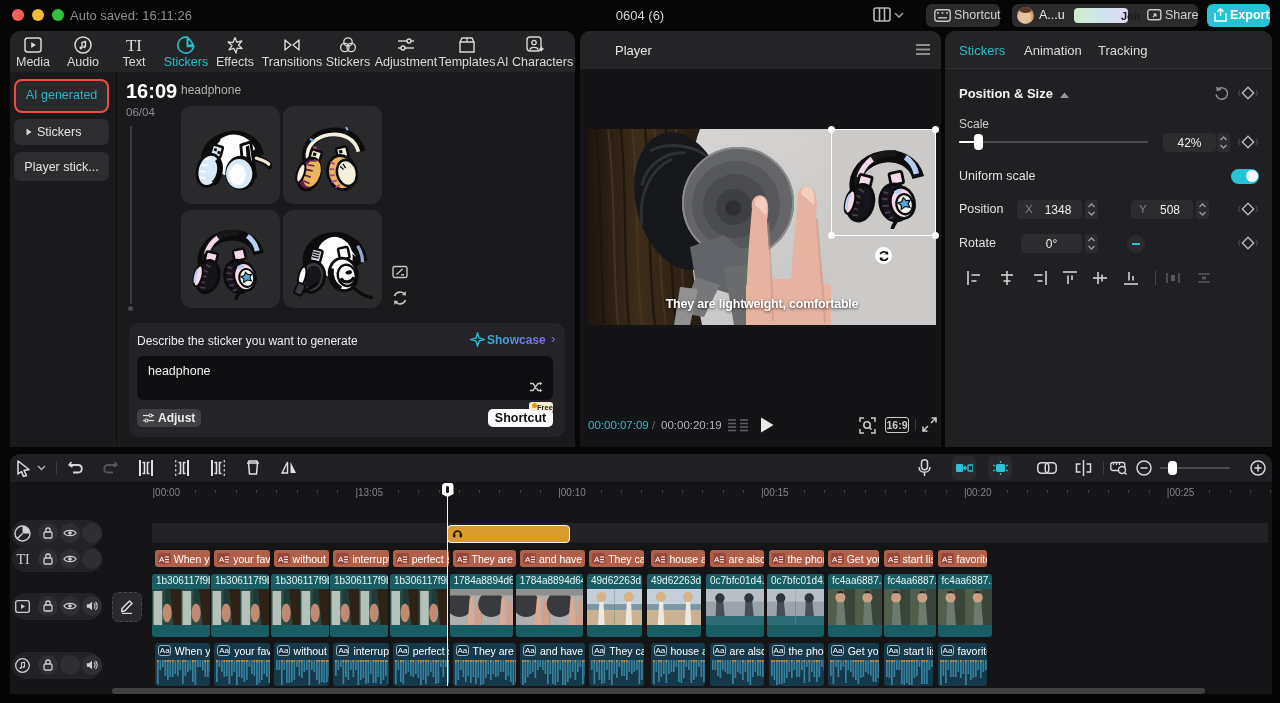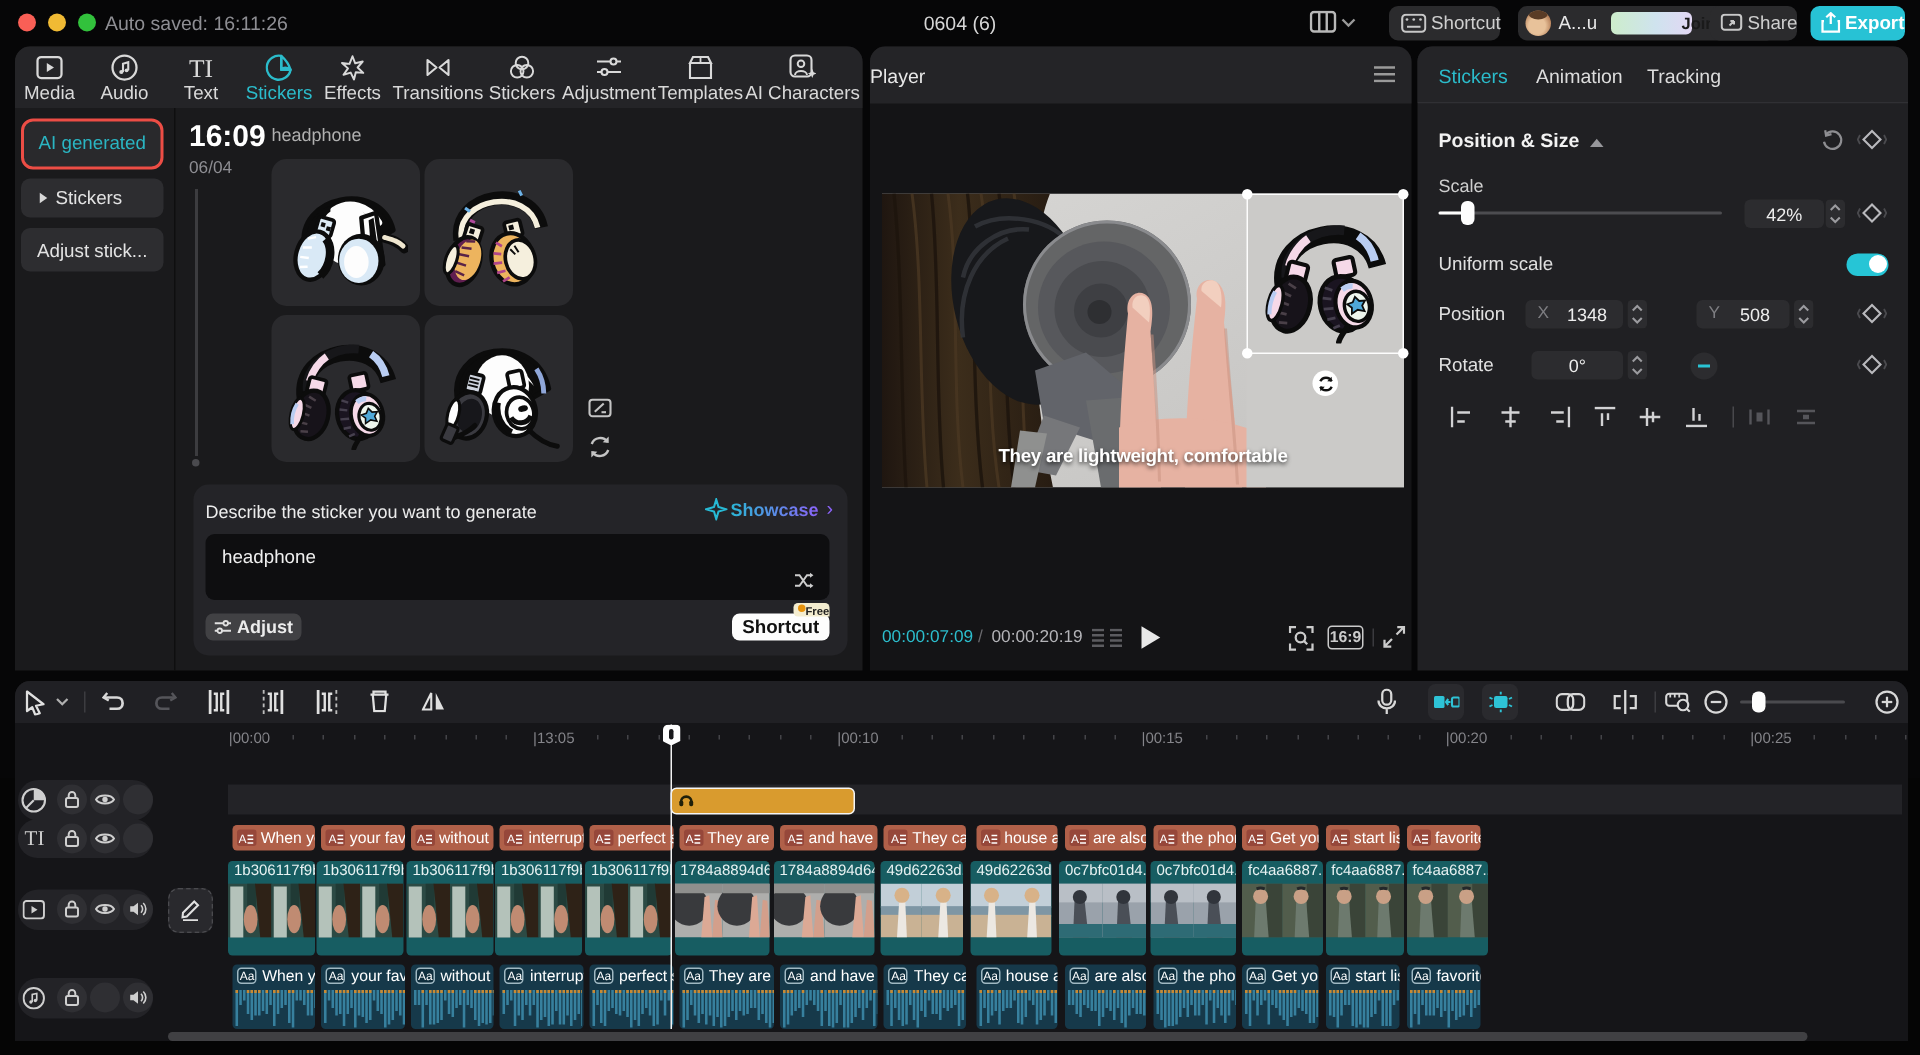--- a/index.html
+++ b/index.html
@@ -111,21 +111,21 @@
     </svg>
 <div class="abs" style="left:485px;top:55px;width:100px;text-align:center;font-size:12.5px;color:#d9d9d9;">AI Characters</div>
 <div class="abs" style="left:14px;top:79px;width:95px;height:34px;border:2.5px solid #ec4d45;border-radius:8px;background:#29292c;"></div>
 <div class="abs" style="left:14px;top:88px;width:95px;text-align:center;font-size:12.5px;color:#2ab5c2;">AI generated</div>
 <div class="abs" style="left:14px;top:119px;width:95px;height:26px;background:#2d2d30;border-radius:6px;"></div>
 <svg class="abs" style="left:26px;top:128px" width="6" height="8" viewBox="0 0 6 8">
       <path d="M0.5 0.5 L5.5 4 L0.5 7.5 Z" fill="#d8d8d8"></path>
     </svg>
 <div class="abs" style="left:37px;top:125px;font-size:12.5px;color:#e3e3e3;">Stickers</div>
 <div class="abs" style="left:14px;top:152px;width:95px;height:29px;background:#2d2d30;border-radius:6px;"></div>
-<div class="abs" style="left:14px;top:160px;width:95px;text-align:center;font-size:12.5px;color:#e3e3e3;">Adjust stick...</div>
+<div class="abs" style="left:14px;top:160px;width:95px;text-align:center;font-size:12.5px;color:#e3e3e3;">Player stick...</div>
 <div class="abs" style="left:126px;top:80px;font-size:20px;font-weight:bold;color:#fff;">16:09</div>
 <div class="abs" style="left:181px;top:83px;font-size:12px;color:#b0b0b0;">headphone</div>
 <div class="abs" style="left:126px;top:106px;font-size:11.5px;color:#8e8e93;">06/04</div>
 <div class="abs" style="left:130px;top:126px;width:1.5px;height:178px;background:#3c3c3f;"></div>
 <div class="abs" style="left:128px;top:306px;width:5px;height:5px;border-radius:50%;background:#4a4a4e;"></div>
 <div class="abs" style="left:181px;top:106px;width:99px;height:98px;background:#2a2a2d;border-radius:10px;"></div>
 <div class="abs" style="left:190px;top:114px;">
       <svg width="82" height="82" viewBox="0 0 100 100">
 <path d="M16 62 C8 20 78 6 88 48 L74 56 C68 26 28 32 30 60 Z" fill="#0c0c0c" stroke="#0c0c0c" stroke-width="4" stroke-linejoin="round"></path>
 <path d="M24 56 C26 32 62 24 74 44 C60 28 34 36 32 58 Z" fill="#fdfdfd"></path>
@@ -262,21 +262,21 @@
     </svg>
 <div class="abs" style="left:158px;top:411px;font-size:12px;font-weight:bold;color:#ececec;">Adjust</div>
 <div class="abs" style="left:488px;top:409px;width:65px;height:18px;background:#fdfdfd;border-radius:5px;"></div>
 <div class="abs" style="left:488px;top:410.5px;width:65px;text-align:center;font-size:12.5px;font-weight:bold;color:#111;">Shortcut</div>
 <div class="abs" style="left:529px;top:402px;width:24px;height:9px;background:#f4edd0;border-radius:3px 3px 0 3px;"></div>
 <div class="abs" style="left:531.5px;top:403px;width:5px;height:5px;border-radius:50%;background:#e8930c;"></div>
 <div class="abs" style="left:537px;top:402.5px;font-size:7.5px;font-weight:bold;color:#222;">Free</div>
 
 <div class="abs" style="left:580px;top:31px;width:361px;height:416px;background:#141416;border-radius:10px 10px 0 0;"></div>
 <div class="abs" style="left:580px;top:31px;width:361px;height:38px;background:#242427;border-radius:10px 10px 0 0;"></div>
-<div class="abs" style="left:580px;top:43px;font-size:13px;color:#e8e8e8;">Player</div>
+<div class="abs" style="left:615px;top:43px;font-size:13px;color:#e8e8e8;">Player</div>
 <svg class="abs" style="left:916px;top:44px" width="14" height="11" viewBox="0 0 14 11">
 <line x1="0" y1="1" x2="14" y2="1" stroke="#9a9a9a" stroke-width="1.8"></line>
       <line x1="0" y1="5.5" x2="14" y2="5.5" stroke="#9a9a9a" stroke-width="1.8"></line>
       <line x1="0" y1="10" x2="14" y2="10" stroke="#9a9a9a" stroke-width="1.8"></line>
     </svg>
 <svg class="abs" style="left:588px;top:129px" width="348" height="196" viewBox="0 0 348 196">
 <defs>
 <linearGradient id="bgg" x1="0" y1="0" x2="1" y2="1">
 <stop offset="0" stop-color="#d8d7d5"></stop>
           <stop offset="1" stop-color="#c3c2c0"></stop>

